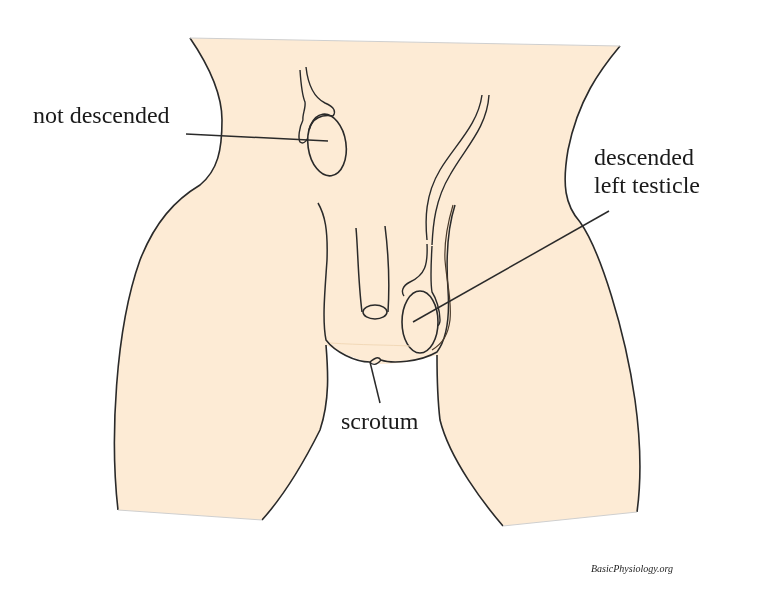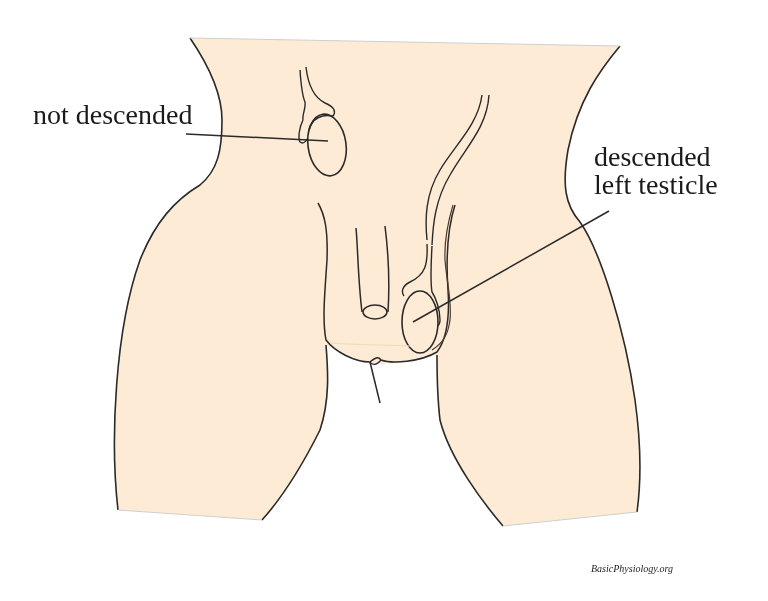--- a/index.html
+++ b/index.html
@@ -1,21 +1,21 @@
 <!DOCTYPE html>
 <html><head>
   <meta charset="utf-8">
   <style>
     html, body { margin: 0; padding: 0; background: #ffffff; }
     body { width: 768px; height: 601px; position: relative; overflow: hidden; }
     .canvas { position: absolute; left: 0; top: 0; width: 768px; height: 601px; }
     .label {
       position: absolute;
       font-family: "Liberation Serif", "DejaVu Serif", serif;
-      font-size: 28px;
+      font-size: 24px;
       line-height: 28px;
       color: #1a1a1a;
       white-space: nowrap;
     }
     .credit {
       position: absolute;
       font-family: "Liberation Serif", "DejaVu Serif", serif;
       font-style: italic;
       font-size: 10px;
       color: #222;
@@ -81,15 +81,16 @@
 
   <div class="label" style="left:33px; top:101px;">
     <div>not descended</div>
   </div>
 
   <div class="label" style="left:594px; top:143px;">
     <div>descended</div>
     <div>left testicle</div>
   </div>
 
+  <div class="label" style="left:341px; top:407px;">scrotum</div>
 
   <div class="credit" style="left:591px; top:563px;">BasicPhysiology.org</div>
 </div>
 
 </body></html>

